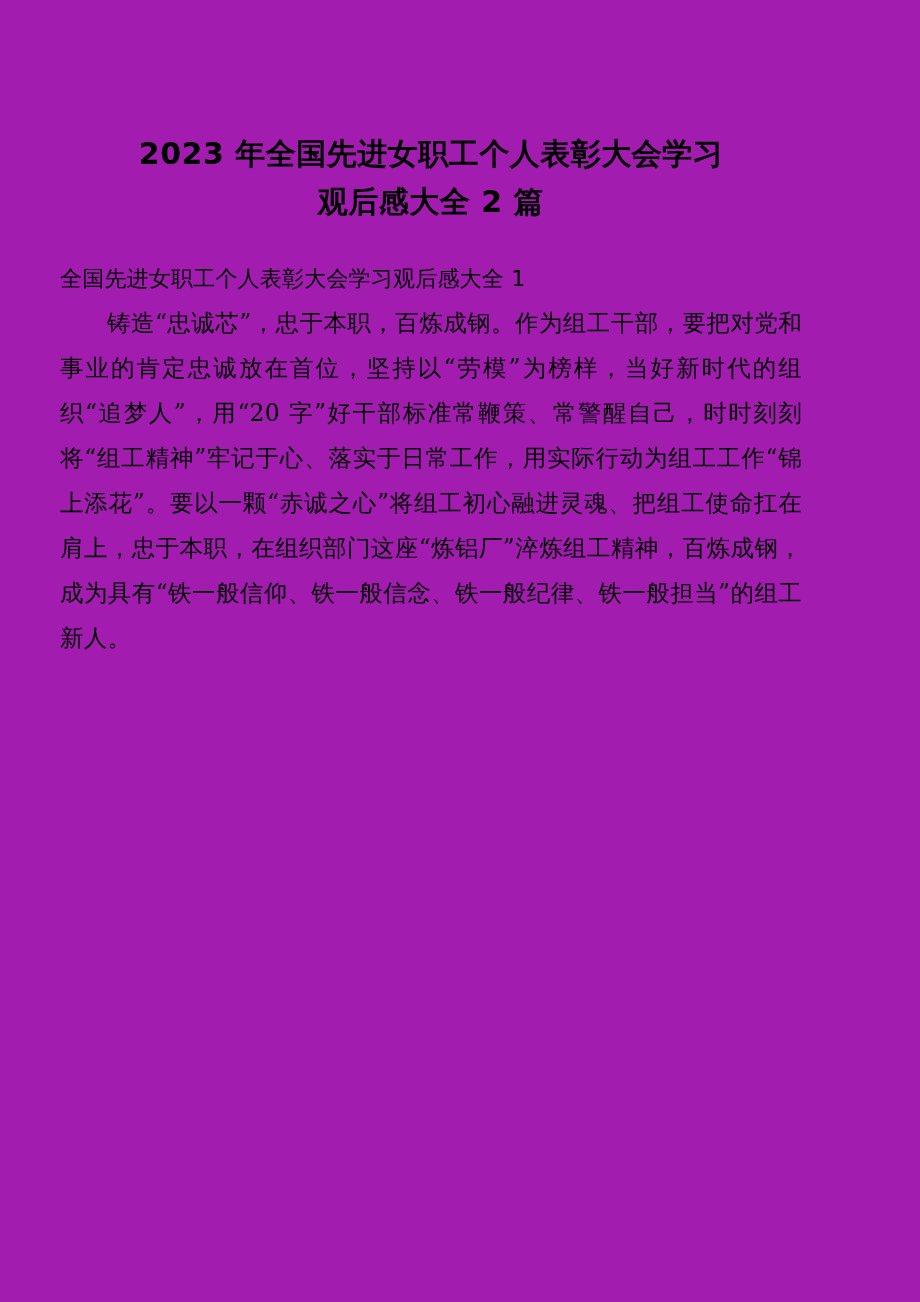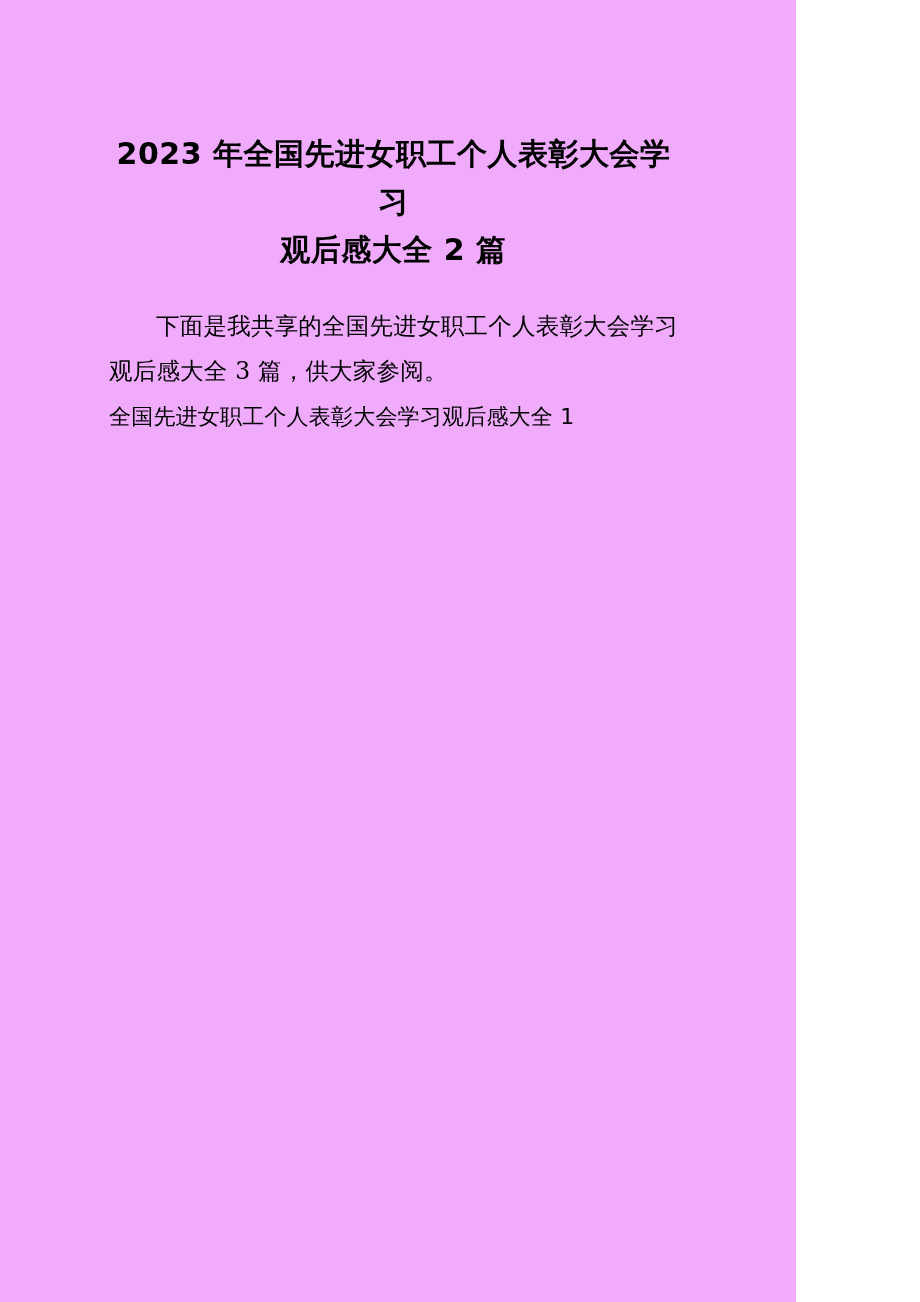--- a/index.html
+++ b/index.html
@@ -9,25 +9,25 @@
   }
   body {
     width: 920px;
     height: 1302px;
     overflow: hidden;
     font-family: "DejaVu Serif", "Liberation Serif", serif;
     color: #000000;
   }
   .page {
     position: relative;
-    width: 796px;
+    width: 920px;
     height: 1302px;
     box-sizing: border-box;
-    padding: 130px 118px 40px 109px;
-    background: #f0abfc;
+    padding: 130px 118px 40px 60px;
+    background: #a21caf;
   }
   .doc-title {
     font-family: "DejaVu Sans", "Liberation Sans", sans-serif;
     font-weight: bold;
     font-size: 30px;
     line-height: 48px;
     text-align: center;
     margin: 0 0 30px 0;
     letter-spacing: 0.5px;
   }
@@ -54,19 +54,19 @@
 </head>
 <body>
 
 <div class="page">
 
   <h1 class="doc-title">
     <span class="line">2023 年全国先进女职工个人表彰大会学习</span>
     <span class="line">观后感大全 2 篇</span>
   </h1>
 
-  <p class="para">下面是我共享的全国先进女职工个人表彰大会学习观后感大全 3 篇，供大家参阅。</p>
 
   <p class="para sans no-indent">全国先进女职工个人表彰大会学习观后感大全 1</p>
 
+  <p class="para">铸造“忠诚芯”，忠于本职，百炼成钢。作为组工干部，要把对党和事业的肯定忠诚放在首位，坚持以“劳模”为榜样，当好新时代的组织“追梦人”，用“20 字”好干部标准常鞭策、常警醒自己，时时刻刻将“组工精神”牢记于心、落实于日常工作，用实际行动为组工工作“锦上添花”。要以一颗“赤诚之心”将组工初心融进灵魂、把组工使命扛在肩上，忠于本职，在组织部门这座“炼铝厂”淬炼组工精神，百炼成钢，成为具有“铁一般信仰、铁一般信念、铁一般纪律、铁一般担当”的组工新人。</p>
 
 
 </div>
 
 </body></html>

